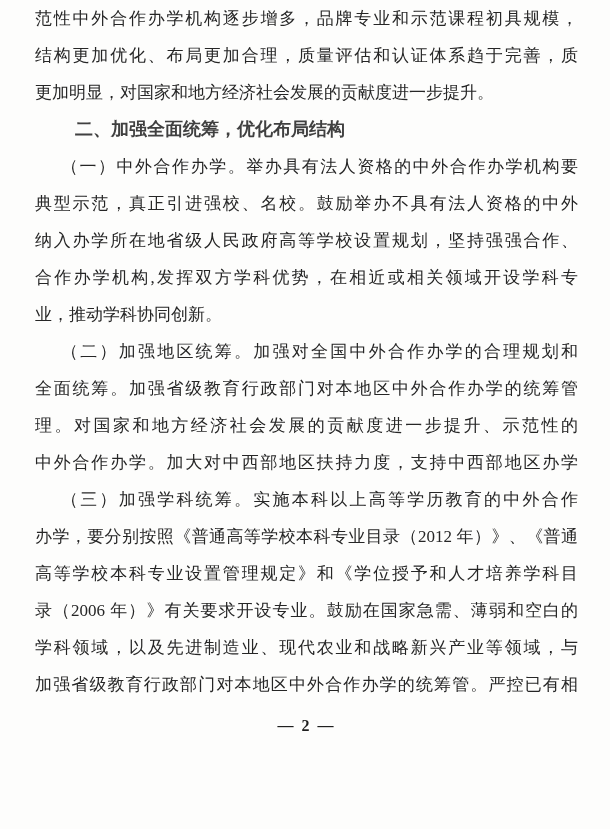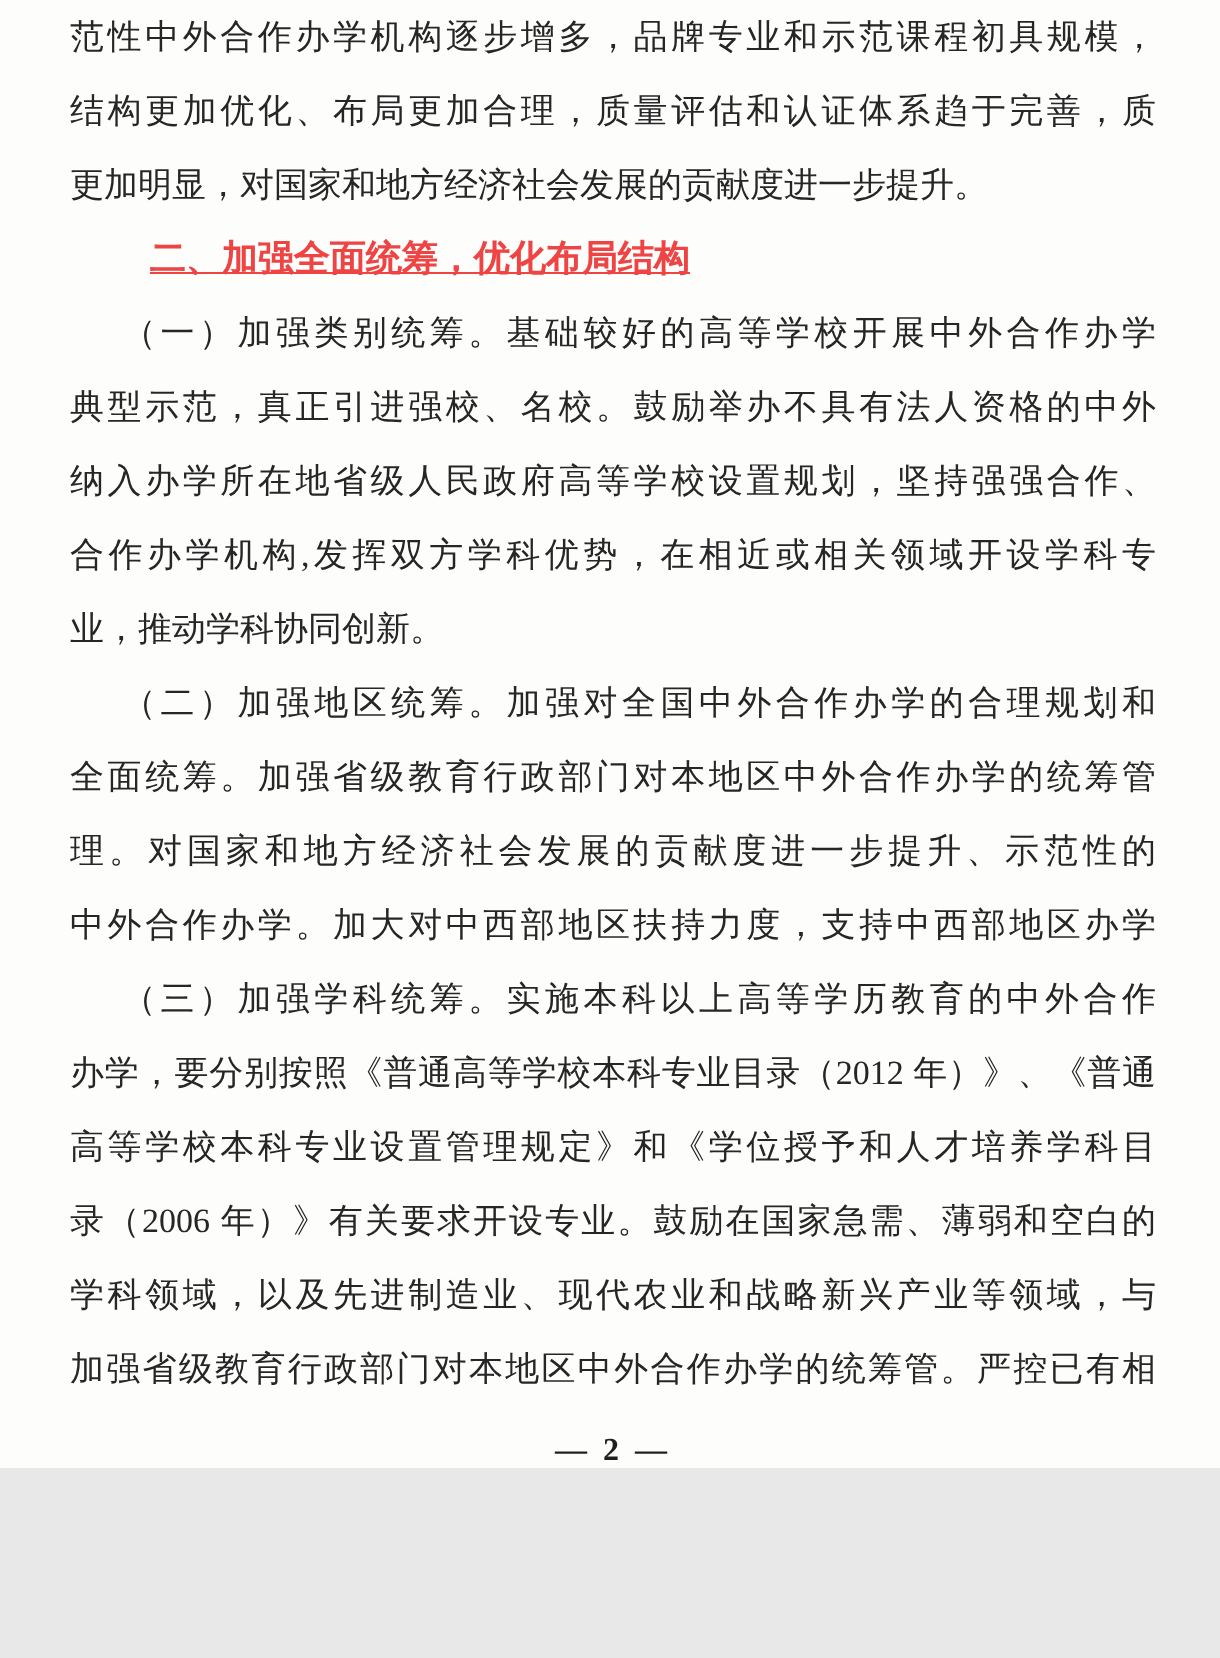--- a/index.html
+++ b/index.html
@@ -4,21 +4,21 @@
 <style>
   * { margin: 0; padding: 0; box-sizing: border-box; }
   html, body { width: 610px; height: 829px; }
   body {
     background: #e8e8e8;
     font-family: "Liberation Serif", "DejaVu Serif", serif;
   }
   .page {
     position: relative;
     width: 610px;
-    height: 734px;
+    height: 829px;
     background: #fdfdfc;
     overflow: hidden;
   }
   .content {
     position: absolute;
     left: 35px;
     top: 0;
     width: 543px;
   }
   .line {
@@ -34,25 +34,24 @@
     text-align: left;
     text-align-last: left;
   }
   .line.indent {
     padding-left: 26px;
   }
   .line.heading {
     font-family: "Liberation Sans", "DejaVu Sans", sans-serif;
     font-weight: bold;
     font-size: 18px;
-    color: #ef4444;
+    color: #404040;
     padding-left: 40px;
     text-align: right;
     text-align-last: left;
-    text-decoration: underline;
   }
   .page-number {
     margin-top: 12px;
     height: 22px;
     line-height: 22px;
     text-align: center;
     font-size: 16px;
     font-weight: bold;
     color: #1f1f1f;
     letter-spacing: 2px;
@@ -61,21 +60,21 @@
 </head>
 <body>
 
 <div class="page" style="background: rgb(253, 253, 252);">
   <div class="content">
     <div>
         <div class="line fill">范性中外合作办学机构逐步增多，品牌专业和示范课程初具规模，</div>
         <div class="line fill">结构更加优化、布局更加合理，质量评估和认证体系趋于完善，质</div>
         <div class="line end">更加明显，对国家和地方经济社会发展的贡献度进一步提升。</div>
         <div class="line heading">二、加强全面统筹，优化布局结构</div>
-        <div class="line fill indent">（一）加强类别统筹。基础较好的高等学校开展中外合作办学</div>
+        <div class="line fill indent">（一）中外合作办学。举办具有法人资格的中外合作办学机构要</div>
         <div class="line fill">典型示范，真正引进强校、名校。鼓励举办不具有法人资格的中外</div>
         <div class="line fill">纳入办学所在地省级人民政府高等学校设置规划，坚持强强合作、</div>
         <div class="line fill">合作办学机构,发挥双方学科优势，在相近或相关领域开设学科专</div>
         <div class="line end">业，推动学科协同创新。</div>
         <div class="line fill indent">（二）加强地区统筹。加强对全国中外合作办学的合理规划和</div>
         <div class="line fill">全面统筹。加强省级教育行政部门对本地区中外合作办学的统筹管</div>
         <div class="line fill">理。对国家和地方经济社会发展的贡献度进一步提升、示范性的</div>
         <div class="line fill">中外合作办学。加大对中西部地区扶持力度，支持中西部地区办学</div>
         <div class="line fill indent">（三）加强学科统筹。实施本科以上高等学历教育的中外合作</div>
         <div class="line fill">办学，要分别按照《普通高等学校本科专业目录（2012 年）》、《普通</div>

